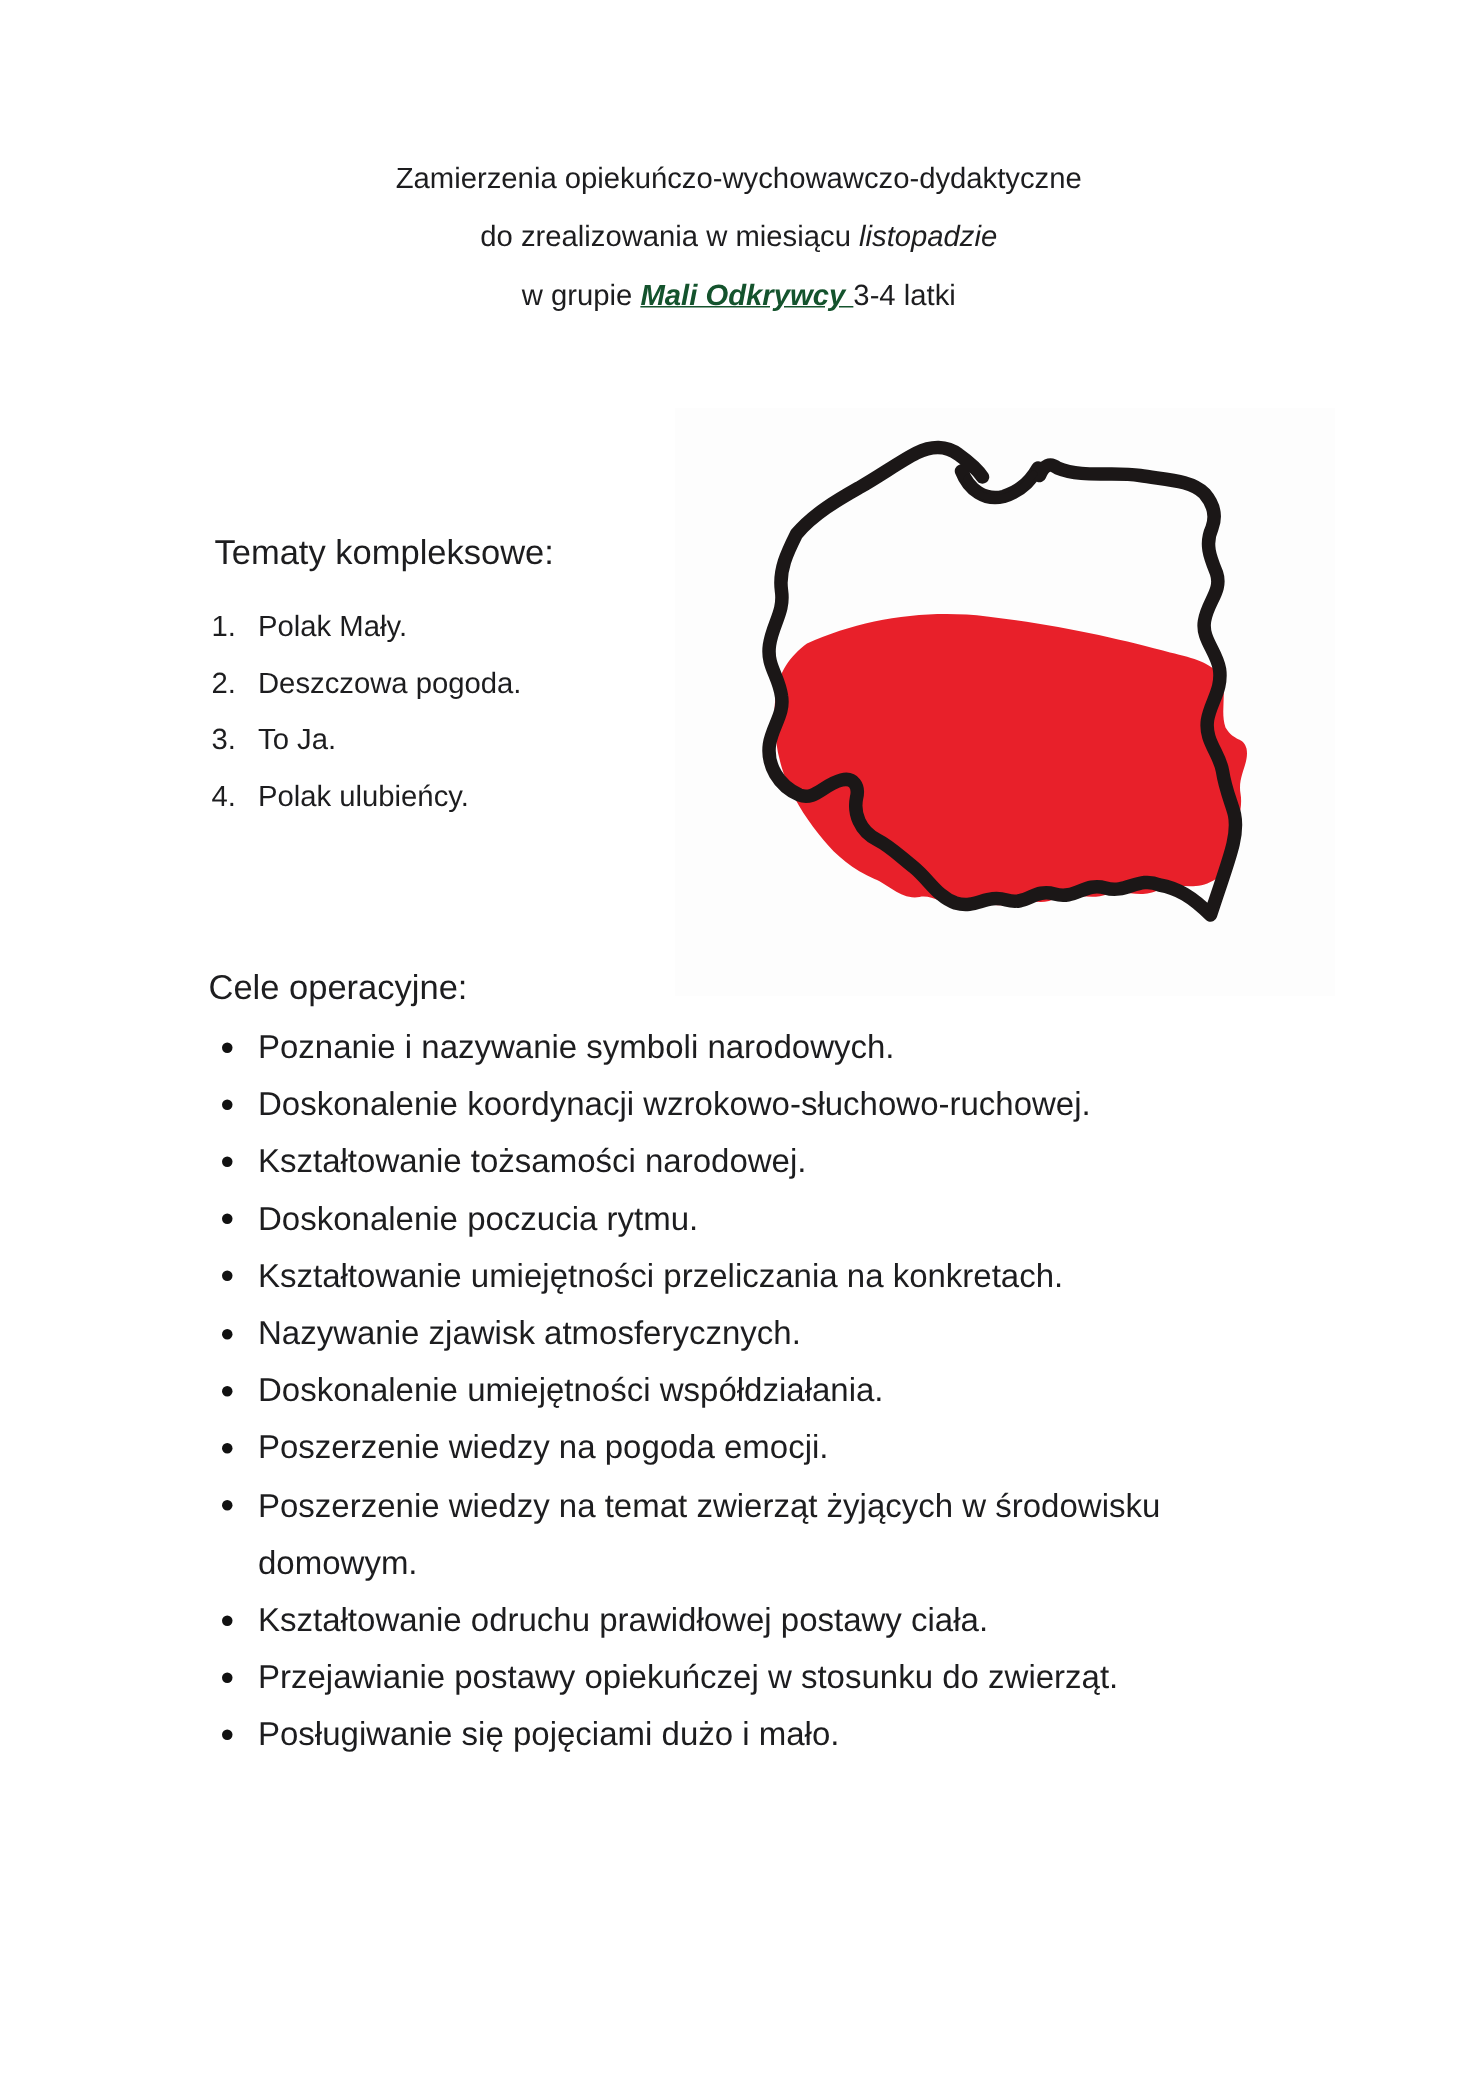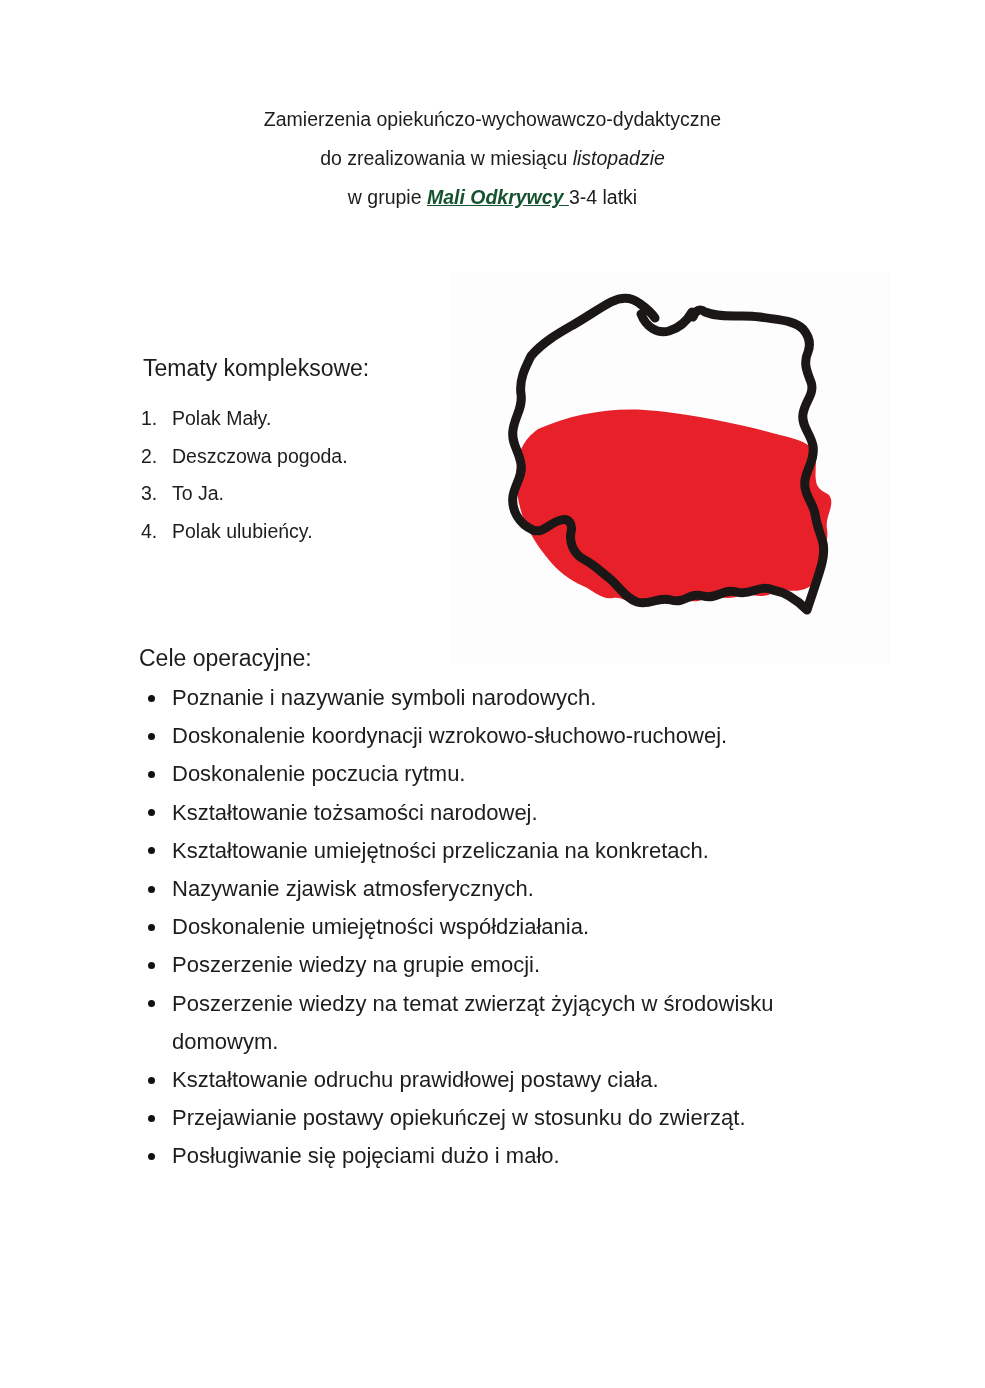--- a/index.html
+++ b/index.html
@@ -166,41 +166,41 @@
     <li>
       <span class="dot"></span>
       <span class="li-text">Poznanie i nazywanie symboli narodowych.</span>
     </li>
     <li>
       <span class="dot"></span>
       <span class="li-text">Doskonalenie koordynacji wzrokowo-słuchowo-ruchowej.</span>
     </li>
     <li>
       <span class="dot"></span>
+      <span class="li-text">Kształtowanie tożsamości narodowej.</span>
+    </li>
+    <li>
+      <span class="dot"></span>
       <span class="li-text">Doskonalenie poczucia rytmu.</span>
     </li>
     <li>
       <span class="dot"></span>
-      <span class="li-text">Kształtowanie tożsamości narodowej.</span>
-    </li>
-    <li>
-      <span class="dot"></span>
       <span class="li-text">Kształtowanie umiejętności przeliczania na konkretach.</span>
     </li>
     <li>
       <span class="dot"></span>
       <span class="li-text">Nazywanie zjawisk atmosferycznych.</span>
     </li>
     <li>
       <span class="dot"></span>
       <span class="li-text">Doskonalenie umiejętności współdziałania.</span>
     </li>
     <li>
       <span class="dot"></span>
-      <span class="li-text">Poszerzenie wiedzy na grupie emocji.</span>
+      <span class="li-text">Poszerzenie wiedzy na pogoda emocji.</span>
     </li>
     <li>
       <span class="dot"></span>
       <span class="li-text">Poszerzenie wiedzy na temat zwierząt żyjących w środowisku domowym.</span>
     </li>
     <li>
       <span class="dot"></span>
       <span class="li-text">Kształtowanie odruchu prawidłowej postawy ciała.</span>
     </li>
     <li>

